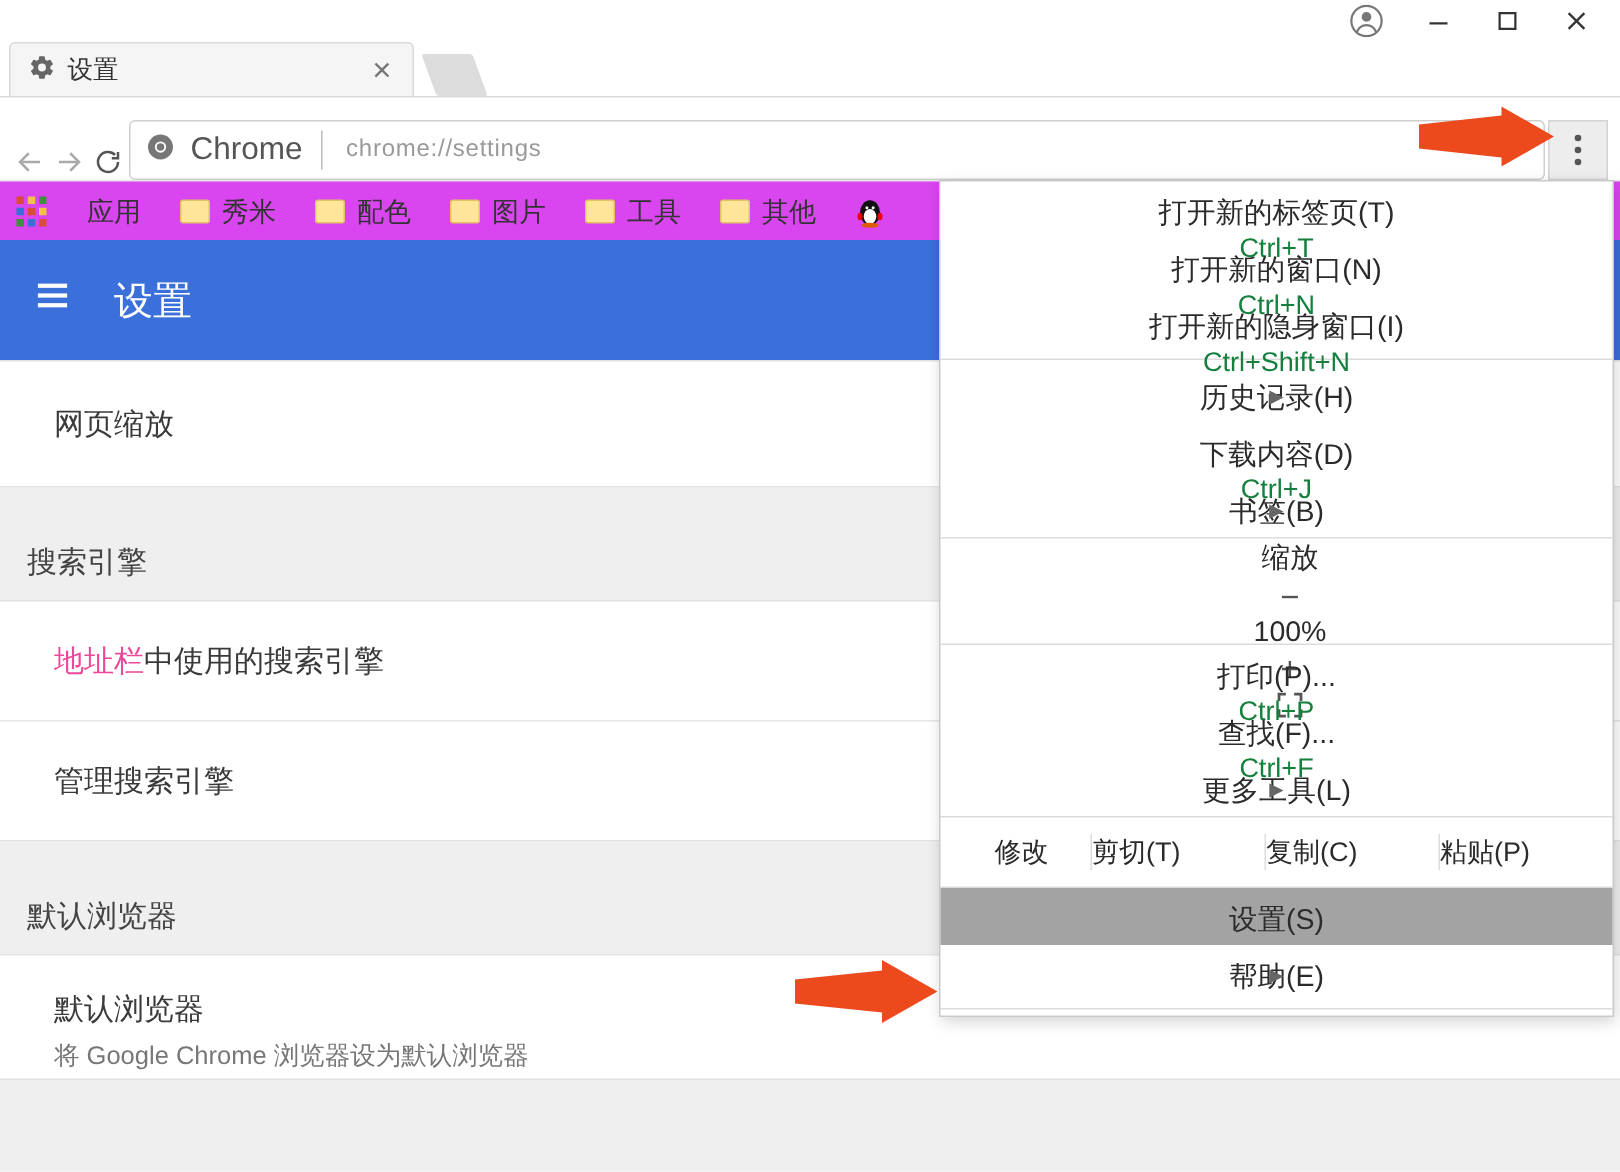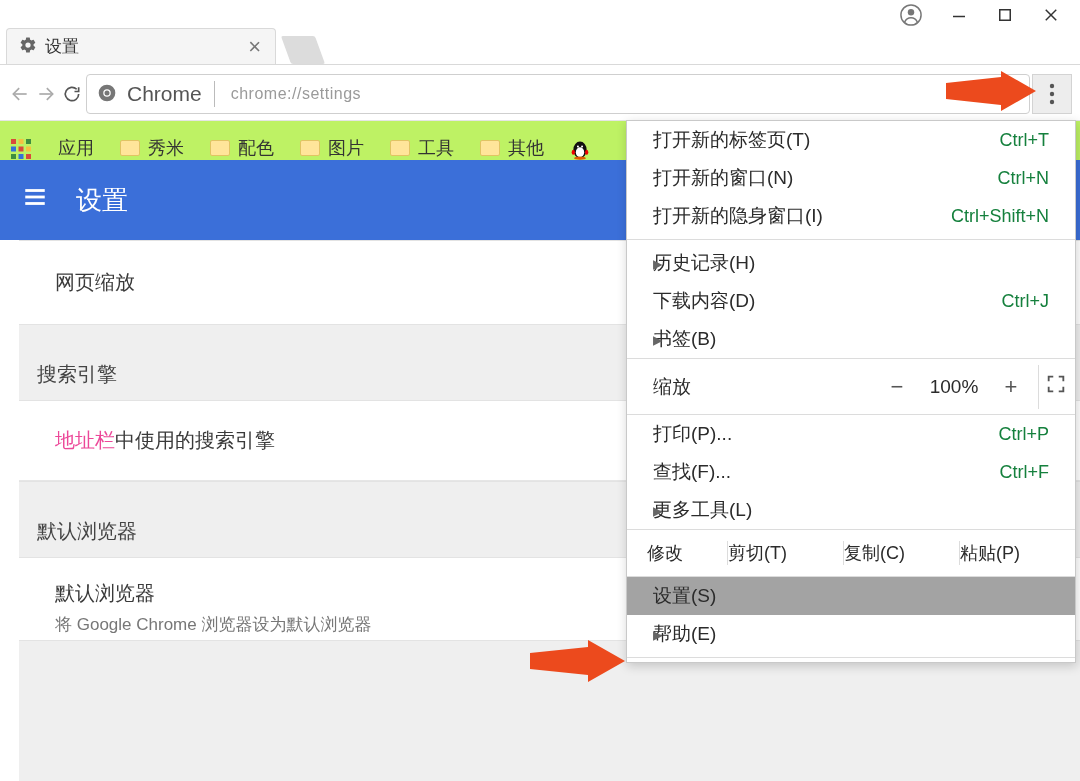--- a/index.html
+++ b/index.html
@@ -34,21 +34,21 @@
   .tab-close { margin-left: auto; color:#777; font-size: 22px; line-height: 1; }
   .new-tab {
     display:flex; align-items:center; justify-content:center;
     width: 34px; height: 28px; margin-left: 10px;
     background:#dcdcdc; transform: skewX(20deg); border-radius: 2px;
   }
 
   
   .toolbar {
     position: absolute; left: 0; top: 64px; right: 0; height: 56px;
-    display: flex; align-items: center; gap: 2px; padding: 3px 8px 0 8px;
+    display: flex; align-items: flex-end; gap: 2px; padding: 3px 8px 0 8px;
     border-top: 1px solid #d9d9d9; background:#fff;
   }
   .nav-btn { width: 24px; height: 24px; display:flex; align-items:center; justify-content:center; color:#888; }
   .nav-btn svg { width: 20px; height: 20px; }
   .urlbar {
     flex: 1; height: 40px; border: 1px solid #cfcfcf; border-radius: 4px;
     display:flex; align-items:center; gap: 10px; padding: 0 10px; color:#555;
   }
   .urlbar .chrome-logo svg { width: 20px; height: 20px; }
   .url-host { font-size: 21px; color:#555; }
@@ -56,83 +56,83 @@
   .url-path { font-size: 16px; color:#9a9a9a; letter-spacing: .5px; }
   .menu-btn {
     width: 40px; height: 40px; display:flex; align-items:center; justify-content:center;
     background:#ededed; border:1px solid #d3d3d3; color:#555;
   }
   .menu-btn svg { width:6px; height:22px; }
 
   
   .bookmarks {
     position: absolute; left:0; top:120px; right:0; height: 40px;
-    display:flex; align-items:flex-end; gap: 26px; padding: 0 10px;
-    border-top: 1px solid #e5e5e5; background:#bef264; font-size: 18px;
+    display:flex; align-items:center; gap: 26px; padding: 0 10px;
+    border-top: 1px solid #e5e5e5; background:#d946ef; font-size: 18px;
   }
   .apps-icon { display:inline-flex; }
   .bm-item { display:flex; align-items:center; gap:8px; color:#333; }
   .folder { width:20px; height:16px; background:#ffe59a; border:1px solid #e0c463; border-radius:2px; display:inline-block; }
   .penguin svg{width:20px;height:22px;}
 
   
   .settings-header {
     position:absolute; left:0; top:160px; right:0; height:80px;
     background:#3b6fd9; color:#fff; display:flex; align-items:center; gap:28px;
     padding: 0 22px; font-size: 26px;
   }
   .hamburger svg{width:26px;height:26px;}
 
   
   .settings-body {
     position:absolute; left:0; top:240px; right:0; bottom:0;
-    background:#efefef; padding: 0; overflow:hidden;margin-left:19px;
+    background:#efefef; padding: 0; overflow:hidden;
   }
   .card { background:#fff; border-top:1px solid #e3e3e3; border-bottom:1px solid #e3e3e3; }
   .card-row { padding: 28px 36px; font-size: 20px; color:#3a3a3a; }
   .card-row.small { padding: 26px 36px; }
   .section-label { padding: 36px 18px 12px 18px; font-size: 20px; color:#444; }
   .muted { color:#777; font-size:17px; margin-top:6px; }
   a.link { color:#ec4899; text-decoration:none; }
 
   .card .divider { height:1px; background:#e6e6e6; margin:0 0; }
 
   
   .chrome-menu {
     position:absolute; top:120px; right:4px; width:450px;
     background:#fff; border:1px solid #c9c9c9; box-shadow: 1px 3px 10px rgba(0,0,0,.18);
     font-size: 19px; color:#2b2b2b;
   }
   .chrome-menu .item {
     display:flex; align-items:center; justify-content:space-between;
-    padding: 8px 26px; height:38px;
+    padding: 8px 26px; height:38px;flex-direction:column;
   }
   .chrome-menu .item .shortcut { color:#15803d; font-size:18px; }
   .chrome-menu .item .arrow { color:#666; }
   .chrome-menu hr { border:none; border-top:1px solid #dcdcdc; margin:4px 0; }
   .chrome-menu .item.highlight { background:#a3a3a3; }
 
   .zoom-row {
-    display:flex; align-items:center; padding: 0 8px 0 26px; height:57px;
-    border-top:1px solid #dcdcdc; border-bottom:1px solid #dcdcdc;
+    display:flex; align-items:center; padding: 0 8px 0 26px; height:72px;
+    border-top:1px solid #dcdcdc; border-bottom:1px solid #dcdcdc;flex-direction:column;
   }
   .zoom-row .label { flex:0 0 auto; }
   .zoom-row .spacer { flex:1; }
   .zoom-row .btn { width:42px; text-align:center; color:#555; font-size:22px; }
   .zoom-row .val { width:72px; text-align:center; font-size:19px; }
   .zoom-row .divider-v { width:1px; height:44px; background:#dcdcdc; margin: 0 6px; }
   .zoom-row .full svg{width:22px;height:22px;color:#555;}
 
   .edit-row {
     display:flex; align-items:center; height:48px;
     border-top:1px solid #dcdcdc; border-bottom:1px solid #dcdcdc;
   }
   .edit-row > div { flex:1; text-align:left; font-size:18px; }
   .edit-row > div + div { border-left:1px solid #dcdcdc; }
-  .edit-row .lbl { text-align:left; padding-left:20px; flex: 0 0 100px; }
+  .edit-row .lbl { text-align:left; padding-left:36px; flex: 0 0 100px; }
 
   
   .arrow { position:absolute; pointer-events:none; }
   .arrow svg { display:block; }
 
 </style>
 </head>
 <body>
 
 <div class="win-controls">
@@ -280,20 +280,23 @@
     </div>
   </div>
 
   <div class="section-label">搜索引擎</div>
 
   <div class="card">
     <div class="card-row small">
       <a class="link">地址栏</a><span>中使用的搜索引擎</span>
     </div>
     <div class="divider"></div>
+    <div class="card-row small">
+      <span>管理搜索引擎</span>
+    </div>
   </div>
 
   <div class="section-label">默认浏览器</div>
 
   <div class="card">
     <div class="card-row" style="padding-bottom:4px;padding-top:22px;">
       <div>默认浏览器</div>
       <div class="muted">将 Google Chrome 浏览器设为默认浏览器</div>
     </div>
   </div>

